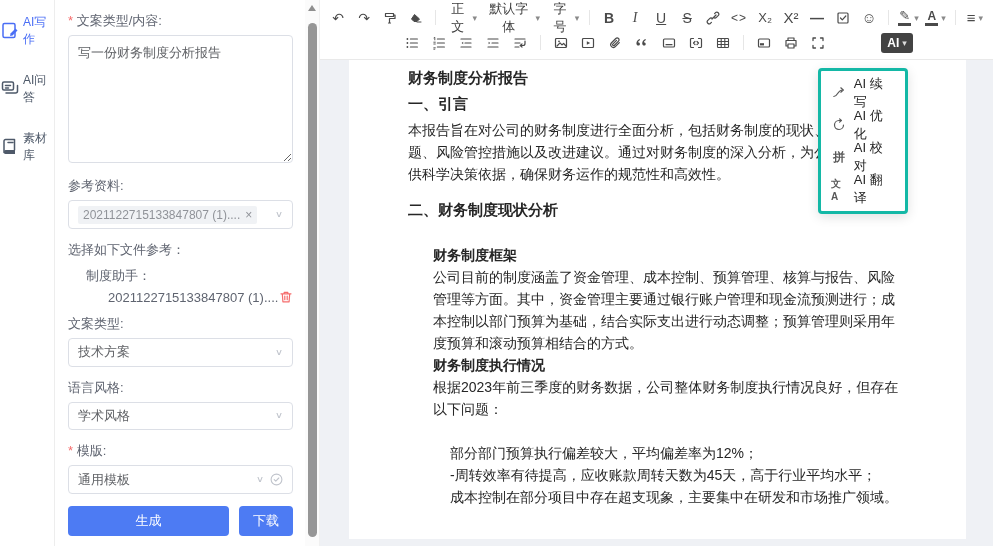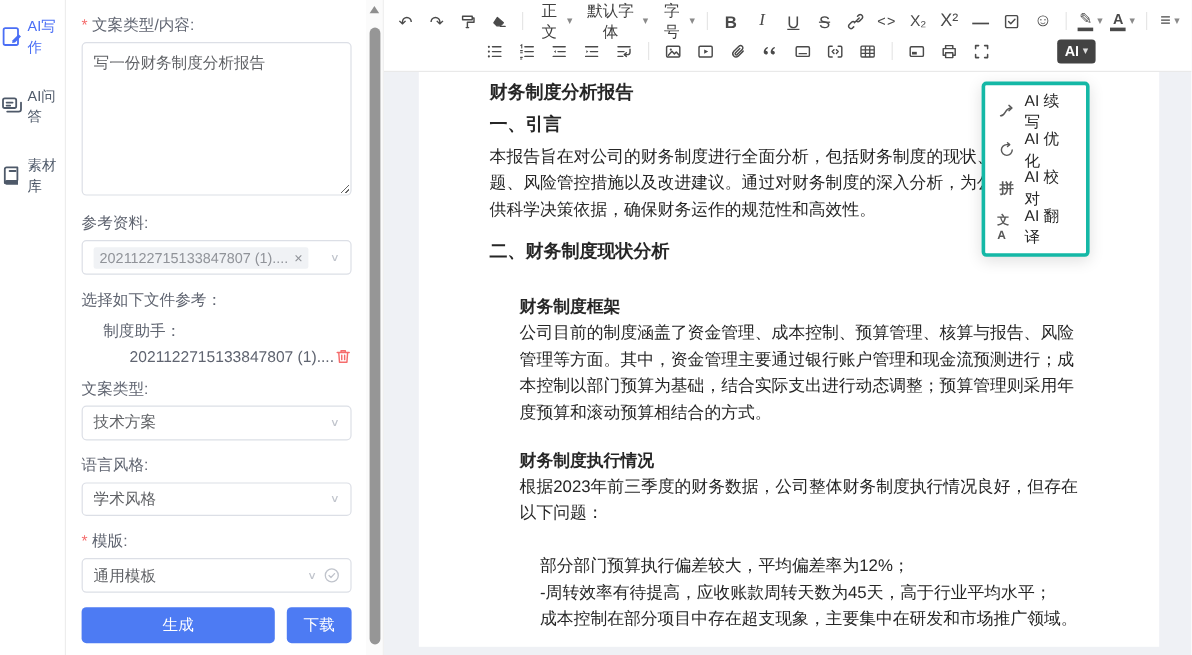--- a/index.html
+++ b/index.html
@@ -425,21 +425,21 @@
     </div>
 
     <div class="content">
       <div class="page">
         <div class="doc-title">财务制度分析报告</div>
         <div class="doc-h1">一、引言</div>
         <p class="doc-p flush">本报告旨在对公司的财务制度进行全面分析，包括财务制度的现状、存在的问题、风险管控措施以及改进建议。通过对财务制度的深入分析，为公司管理层提供科学决策依据，确保财务运作的规范性和高效性。</p>
         <div class="doc-h1" style="margin-top:14px">二、财务制度现状分析</div>
         <div class="doc-h2">财务制度框架</div>
         <p class="doc-p">公司目前的制度涵盖了资金管理、成本控制、预算管理、核算与报告、风险管理等方面。其中，资金管理主要通过银行账户管理和现金流预测进行；成本控制以部门预算为基础，结合实际支出进行动态调整；预算管理则采用年度预算和滚动预算相结合的方式。</p>
-        <div class="doc-h2" style="margin-top:18px">财务制度执行情况</div>
+        <div class="doc-h2" style="margin-top:0">财务制度执行情况</div>
         <p class="doc-p">根据2023年前三季度的财务数据，公司整体财务制度执行情况良好，但存在以下问题：</p>
         <div class="gap"></div>
         <p class="doc-li">部分部门预算执行偏差较大，平均偏差率为12%；</p>
         <p class="doc-li">-周转效率有待提高，应收账款周转天数为45天，高于行业平均水平；</p>
         <p class="doc-li">成本控制在部分项目中存在超支现象，主要集中在研发和市场推广领域。</p>
 
       </div>
 
       <div class="ai-menu">
         <div class="ai-mi">

